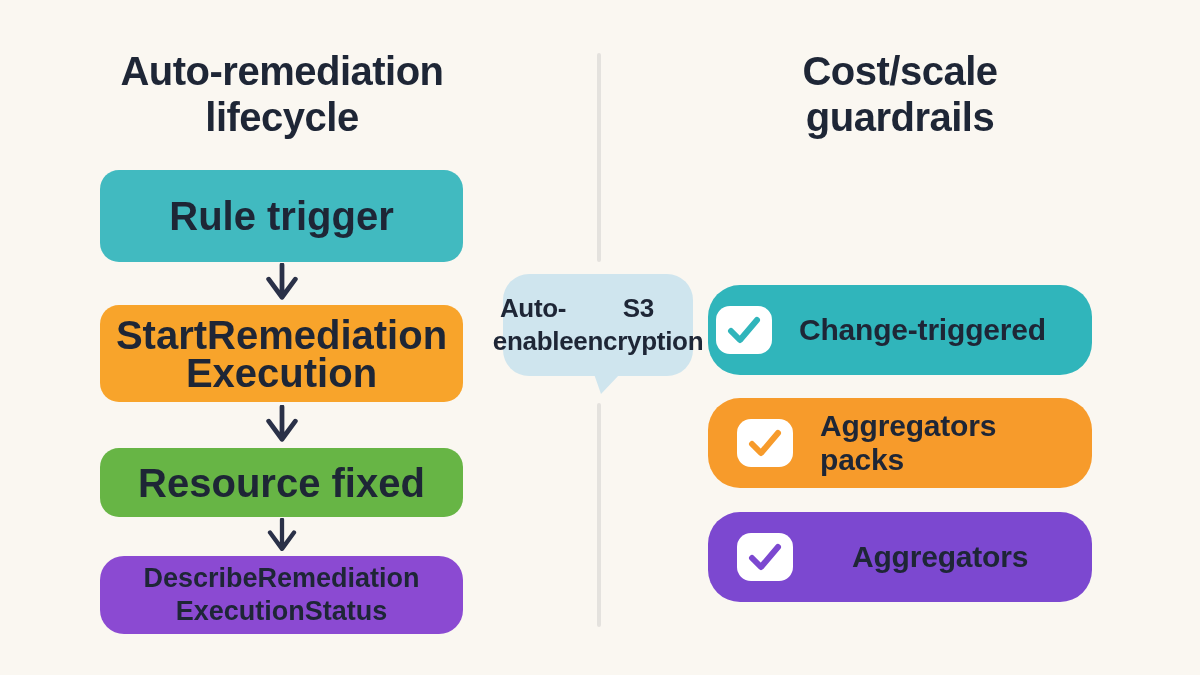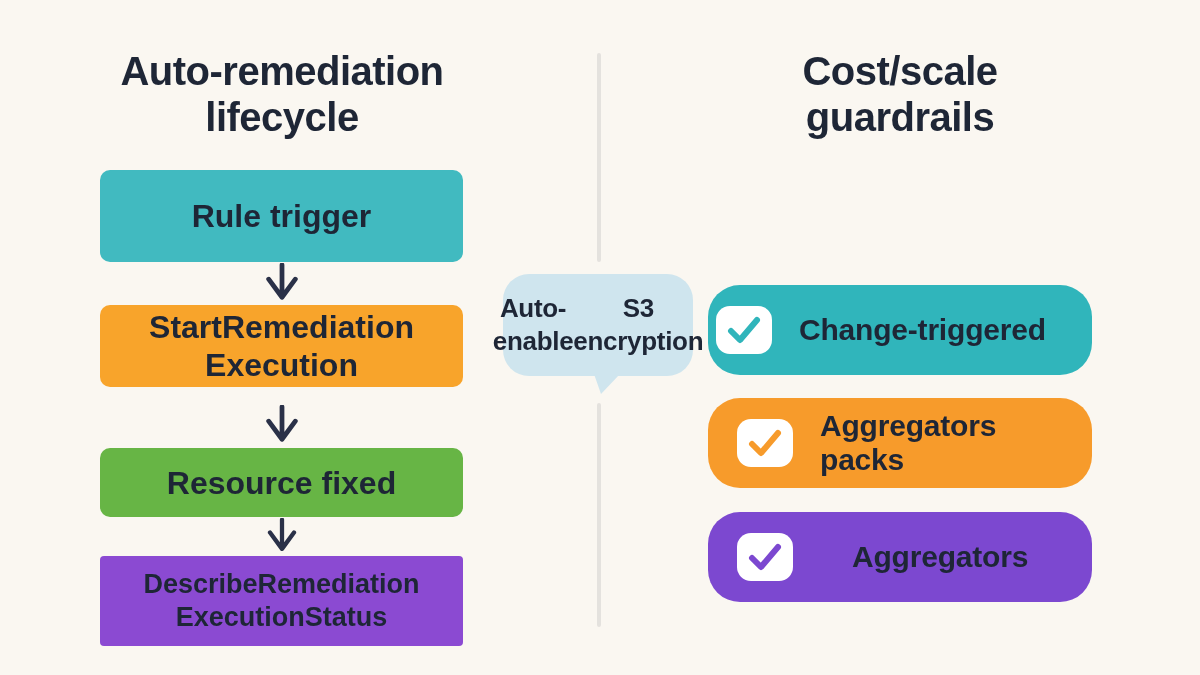--- a/index.html
+++ b/index.html
@@ -21,27 +21,27 @@
   }
   .col-title .tline { display: block; }
   .left-title  { left: 82px;  width: 400px; }
   .right-title { left: 708px; width: 384px; }
 
   
   .flow-box {
     position: absolute;
     left: 100px;
     width: 363px;
-    border-radius: 10px;
+    border-radius: 19px;
     display: flex;
     flex-direction: column;
     align-items: center;
     justify-content: center;
     text-align: center;
-    font-size: 32px;
+    font-size: 40px;
     line-height: 38px;
   }
   .flow-box.small { font-size: 27px; line-height: 33px; }
   .flow-box .box-line { display: block; }
   .arrow {
     position: absolute;
     left: 264px;
     width: 36px;
     height: 40px;
   }
@@ -120,38 +120,38 @@
   </div>
 
   <div class="flow-box" style="top: 170px; height: 92px; background: rgb(65, 186, 192);">
     <span class="box-line">Rule trigger</span>
   </div>
 
   <svg class="arrow" style="top:263px" viewBox="0 0 36 42">
     <path d="M18 2 V30 M4 17 L18 36 L32 17" fill="none" stroke="#2a3148" stroke-width="5" stroke-linecap="round" stroke-linejoin="round"></path>
   </svg>
 
-  <div class="flow-box" style="top: 305px; height: 82px; background: rgb(248, 164, 43);">
+  <div class="flow-box" style="top: 305px; height: 97px; background: rgb(248, 164, 43);">
     <span class="box-line">StartRemediation</span>
     <span class="box-line">Execution</span>
   </div>
 
   <svg class="arrow" style="top:405px" viewBox="0 0 36 42">
     <path d="M18 2 V30 M4 17 L18 36 L32 17" fill="none" stroke="#2a3148" stroke-width="5" stroke-linecap="round" stroke-linejoin="round"></path>
   </svg>
 
   <div class="flow-box" style="top: 448px; height: 69px; background: rgb(103, 181, 69);">
     <span class="box-line">Resource fixed</span>
   </div>
 
   <svg class="arrow" style="top:518px;height:36px" viewBox="0 0 36 42">
     <path d="M18 2 V30 M4 17 L18 36 L32 17" fill="none" stroke="#2a3148" stroke-width="5" stroke-linecap="round" stroke-linejoin="round"></path>
   </svg>
 
-  <div class="flow-box small" style="top: 556px; height: 90px; border-radius: 4px; background: rgb(139, 74, 210);">
+  <div class="flow-box small" style="top: 556px; height: 78px; border-radius: 24px; background: rgb(139, 74, 210);">
     <span class="box-line">DescribeRemediation</span>
     <span class="box-line">ExecutionStatus</span>
   </div>
 
   <div class="divider seg-top" style="background: rgb(228, 226, 222);"></div>
   <div class="divider seg-bottom" style="background: rgb(228, 226, 222);"></div>
 
   <div class="bubble" style="background: rgb(207, 229, 238);">
     <span>Auto-enable</span>
     <span>S3 encryption</span>

